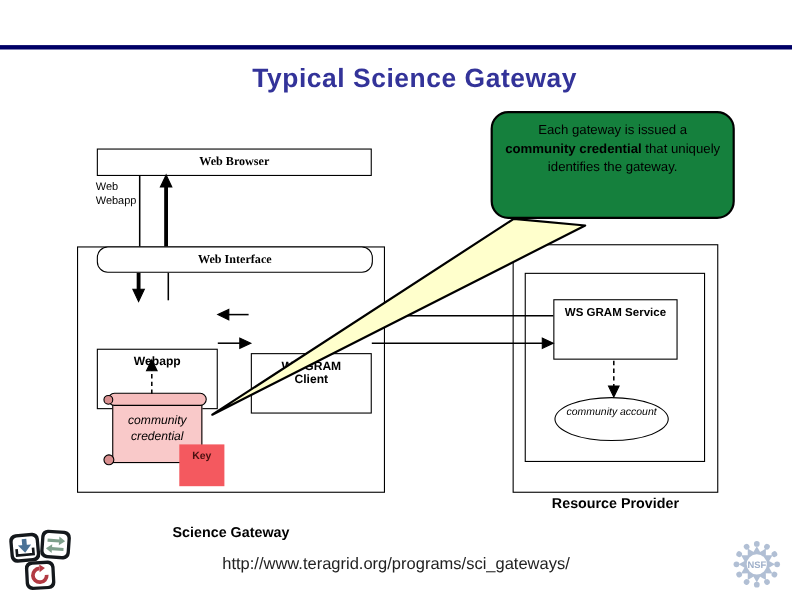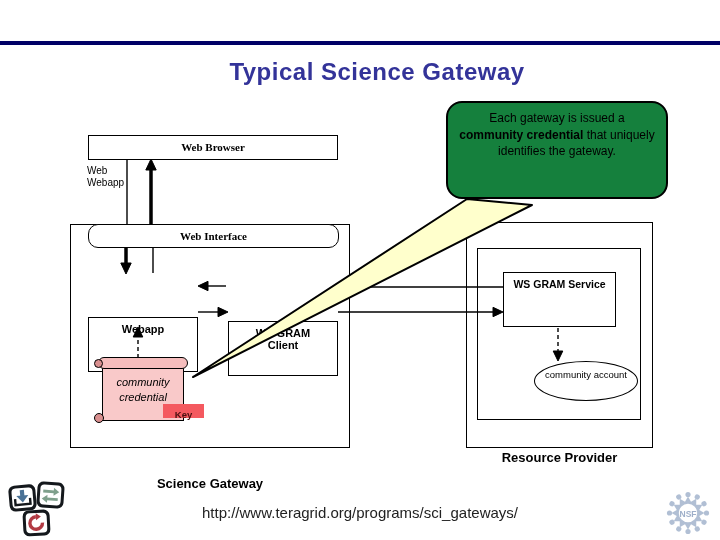--- a/index.html
+++ b/index.html
@@ -23,26 +23,26 @@
            text-align:center;padding:7px 8px 0 8px;}
   
   #credential-scroll{left:96px;top:356px;width:96px;height:68px;z-index:2;}
   #scroll-roll{position:absolute;left:2px;top:1px;width:90px;height:12px;background:#F6BDBD;
                border:1.5px solid #000;border-radius:7px;box-sizing:border-box;}
   #scroll-body{position:absolute;left:6px;top:11px;width:82px;height:54px;background:#F9C9C9;
                border:1.5px solid #000;box-sizing:border-box;font-style:italic;font-size:11px;
                text-align:center;padding-top:7px;line-height:1.35;}
   .scroll-curl{position:absolute;width:9px;height:9px;border-radius:50%;
                background:#D98F8F;border:1.5px solid #000;box-sizing:border-box;}
-  #key-box{left:163px;top:404px;width:41px;height:14px;background:#F4595F;z-index:3;
+  #key-box{left:163px;top:404px;width:41px;height:38px;background:#F4595F;z-index:3;
            font-size:9.5px;color:#4A1010;text-align:center;line-height:22px;font-weight:bold;}
   
-  #account-ellipse{left:534px;top:361px;width:104px;height:40px;border:1.2px solid #000;
+  #account-ellipse{left:504px;top:361px;width:104px;height:40px;border:1.2px solid #000;
                    border-radius:50%;background:#fff;box-sizing:border-box;z-index:1;
-                   font-size:9.5px;text-align:center;padding-top:7px;line-height:1.3;}
+                   font-style:italic;font-size:9.5px;text-align:center;padding-top:7px;line-height:1.3;}
   
   #web-authn{left:87px;top:165px;width:42px;font-size:10px;line-height:12px;z-index:1;}
   
   #connector-layer{left:0;top:0;width:720px;height:540px;z-index:5;pointer-events:none;}
   
   #footer-url{left:0;top:504px;width:720px;text-align:center;font-size:15px;color:#222;}
   #teragrid-logo{left:6px;top:479px;width:62px;height:60px;z-index:1;}
   #nsf-logo{left:661px;top:486px;width:54px;height:54px;z-index:1;opacity:.9;}
 </style>
 </head>

